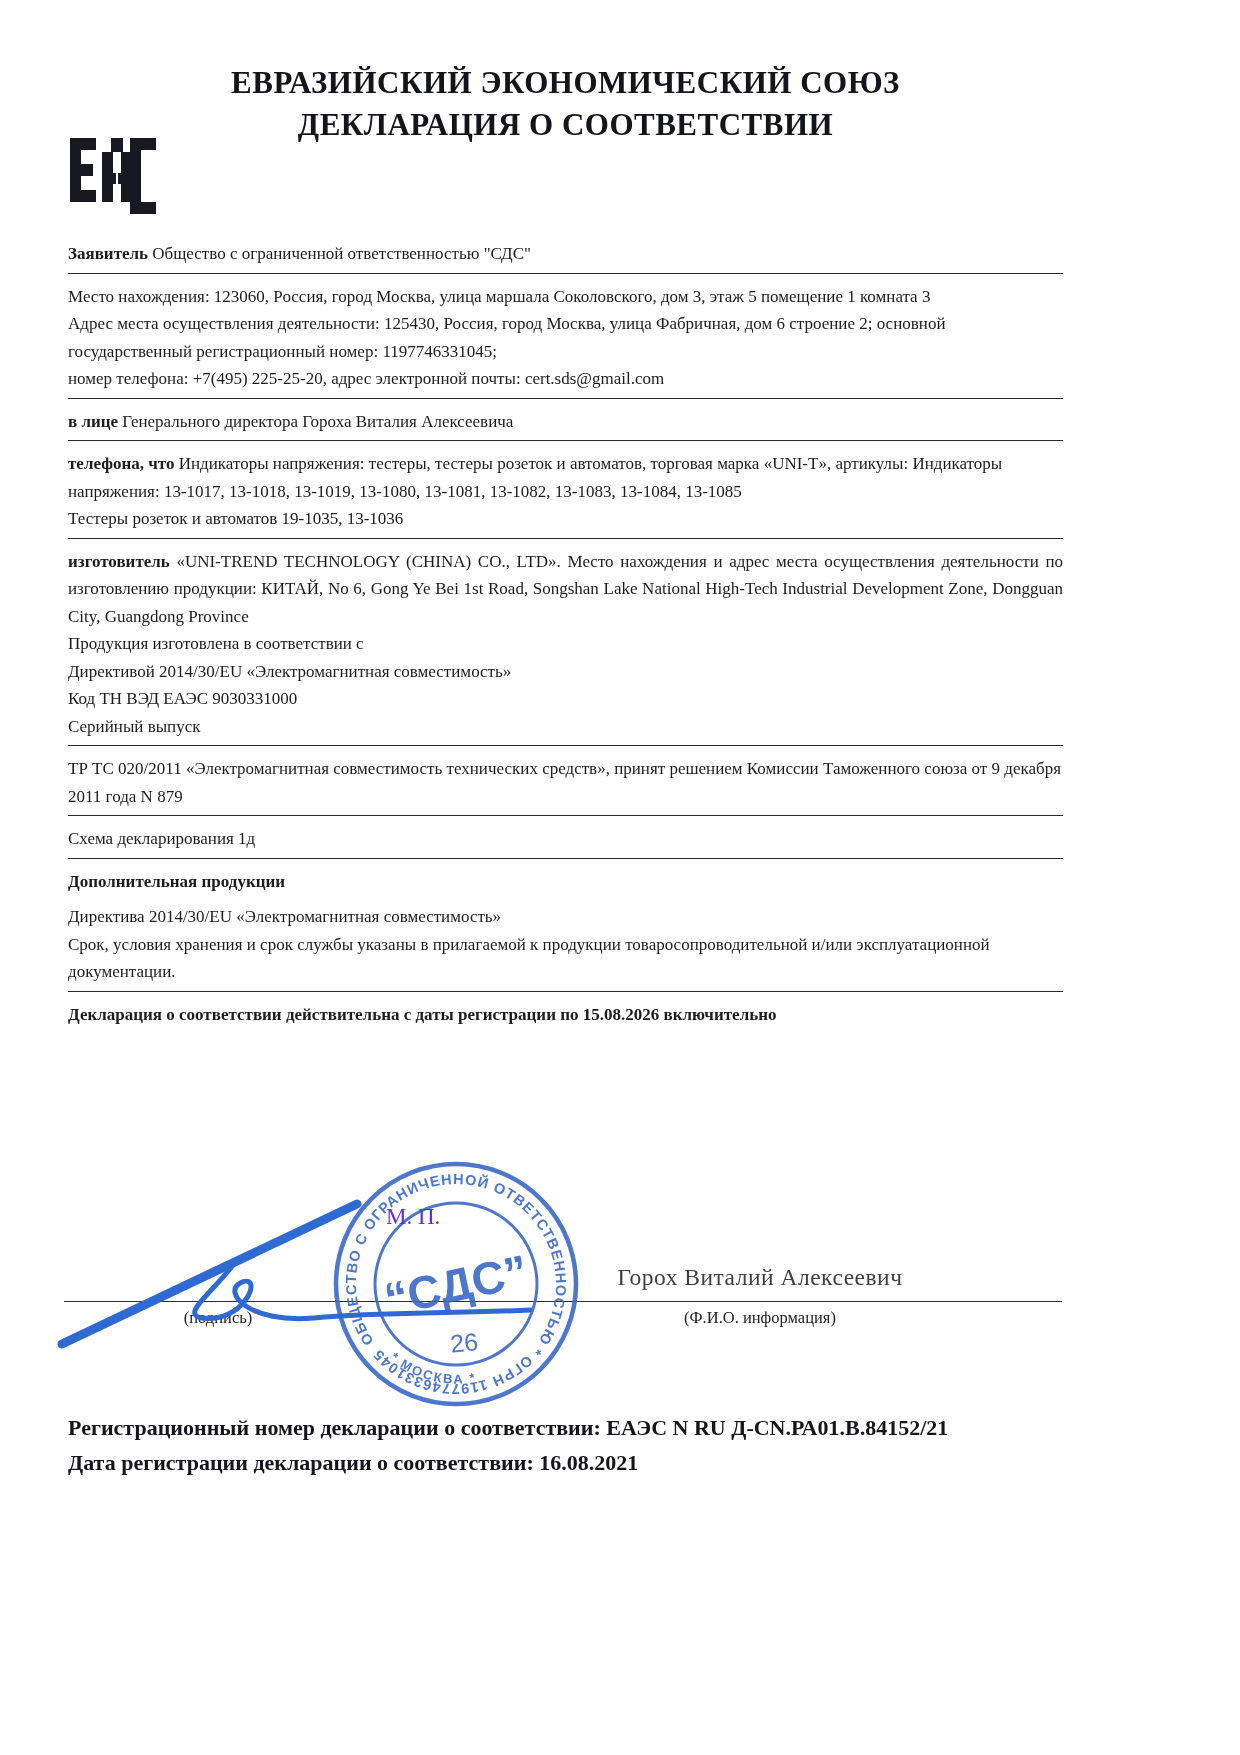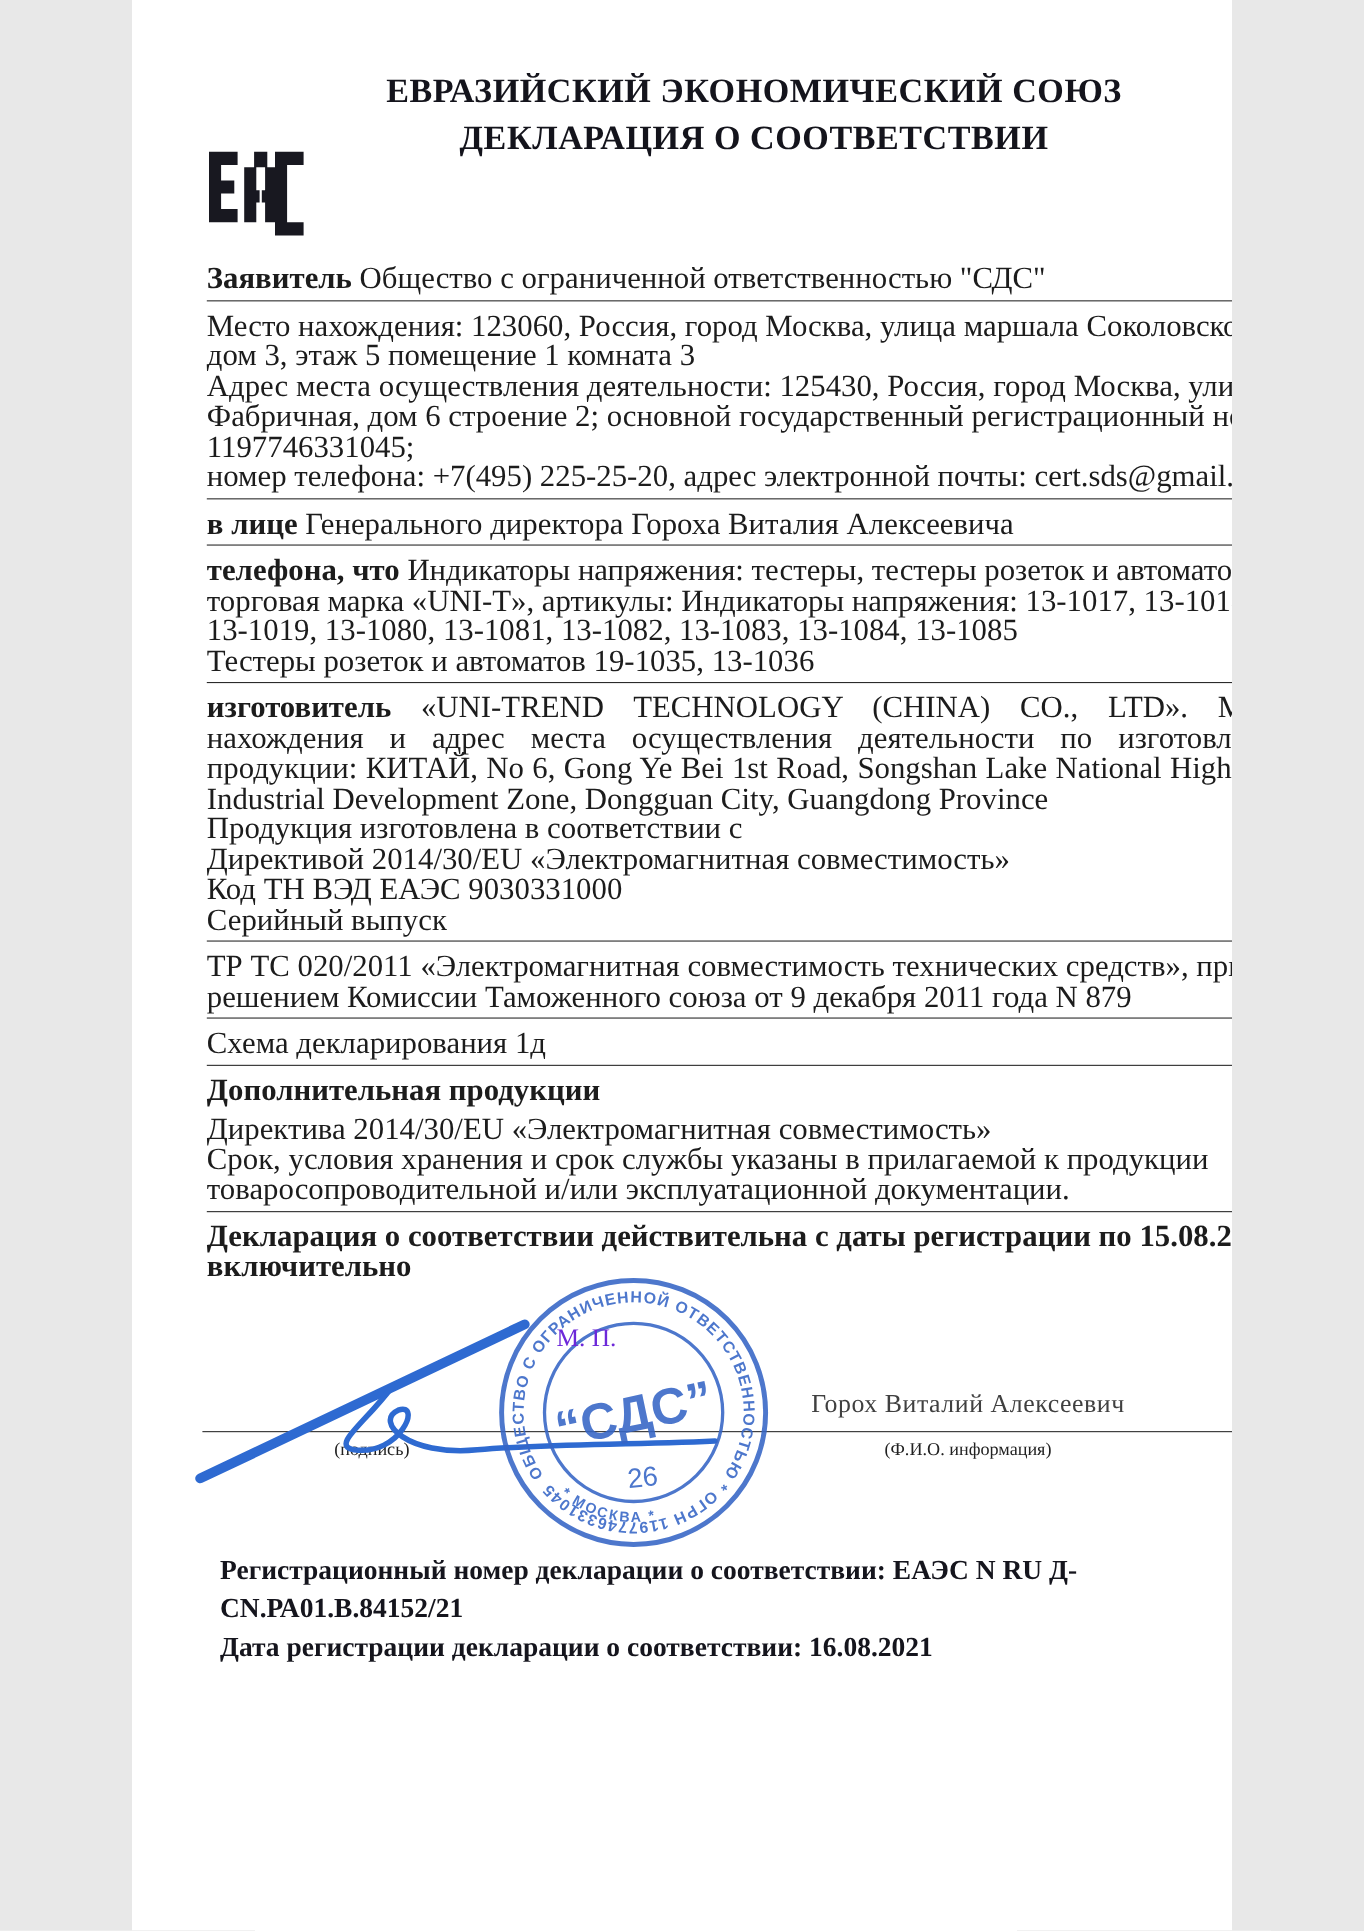--- a/index.html
+++ b/index.html
@@ -1,48 +1,48 @@
 <!DOCTYPE html>
 <html><head>
 <meta charset="utf-8">
 <style>
   html,body{margin:0;padding:0;background:#e8e8e8;}
   .page{
     position:relative;
-    width:1000px;height:1755px;
+    width:1240px;height:1755px;
     background:#ffffff;
     margin:0 auto;
     font-family:"Liberation Serif", serif;
     color:#1c1c1c;
     overflow:hidden;
   }
   .title{
     position:absolute;top:62px;left:68px;width:995px;
     text-align:center;font-weight:bold;font-size:31px;line-height:42px;
     letter-spacing:0.5px;color:#14141c;
   }
   .eac-logo{position:absolute;top:136px;left:66px;width:94px;height:80px;}
   .doc-body{
     position:absolute;top:240px;left:68px;width:995px;
-    font-size:28px;line-height:27.5px;
+    font-size:17px;line-height:27.5px;
   }
   .row{margin:0 0 7px 0;}
   .rule{border-bottom:1.6px solid #2b2b2b;padding-bottom:5px;margin-bottom:9px;}
   b,.b{font-weight:bold;}
   .just{text-align:justify;}
   .heading{font-weight:bold;margin:2px 0 8px 0;}
   .sig-line{position:absolute;top:1301px;left:64px;width:998px;border-top:1.7px solid #2d2d2d;}
   .caption{position:absolute;font-size:16.5px;text-align:center;color:#222;}
   .mp{position:absolute;top:1204px;left:386px;font-size:23px;color:#6d28d9;z-index:3;}
   .fio-name{position:absolute;top:1264px;left:560px;width:400px;text-align:center;font-size:23.5px;letter-spacing:0.5px;color:#404040;}
   .stamp{position:absolute;top:1158px;left:330px;width:252px;height:252px;opacity:0.88;z-index:2;}
   .signature{position:absolute;top:1182px;left:52px;width:510px;height:180px;z-index:1;}
   .footer{
     position:absolute;top:1410px;left:68px;width:995px;
-    font-weight:bold;font-size:25px;line-height:35px;color:#15151d;margin-left:12px;
+    font-weight:bold;font-size:22px;line-height:35px;color:#15151d;
   }
 </style>
 </head>
 <body>
 
 <div class="page">
 
   <div class="title">
     <div>ЕВРАЗИЙСКИЙ ЭКОНОМИЧЕСКИЙ СОЮЗ</div>
     <div>ДЕКЛАРАЦИЯ О СООТВЕТСТВИИ</div>

